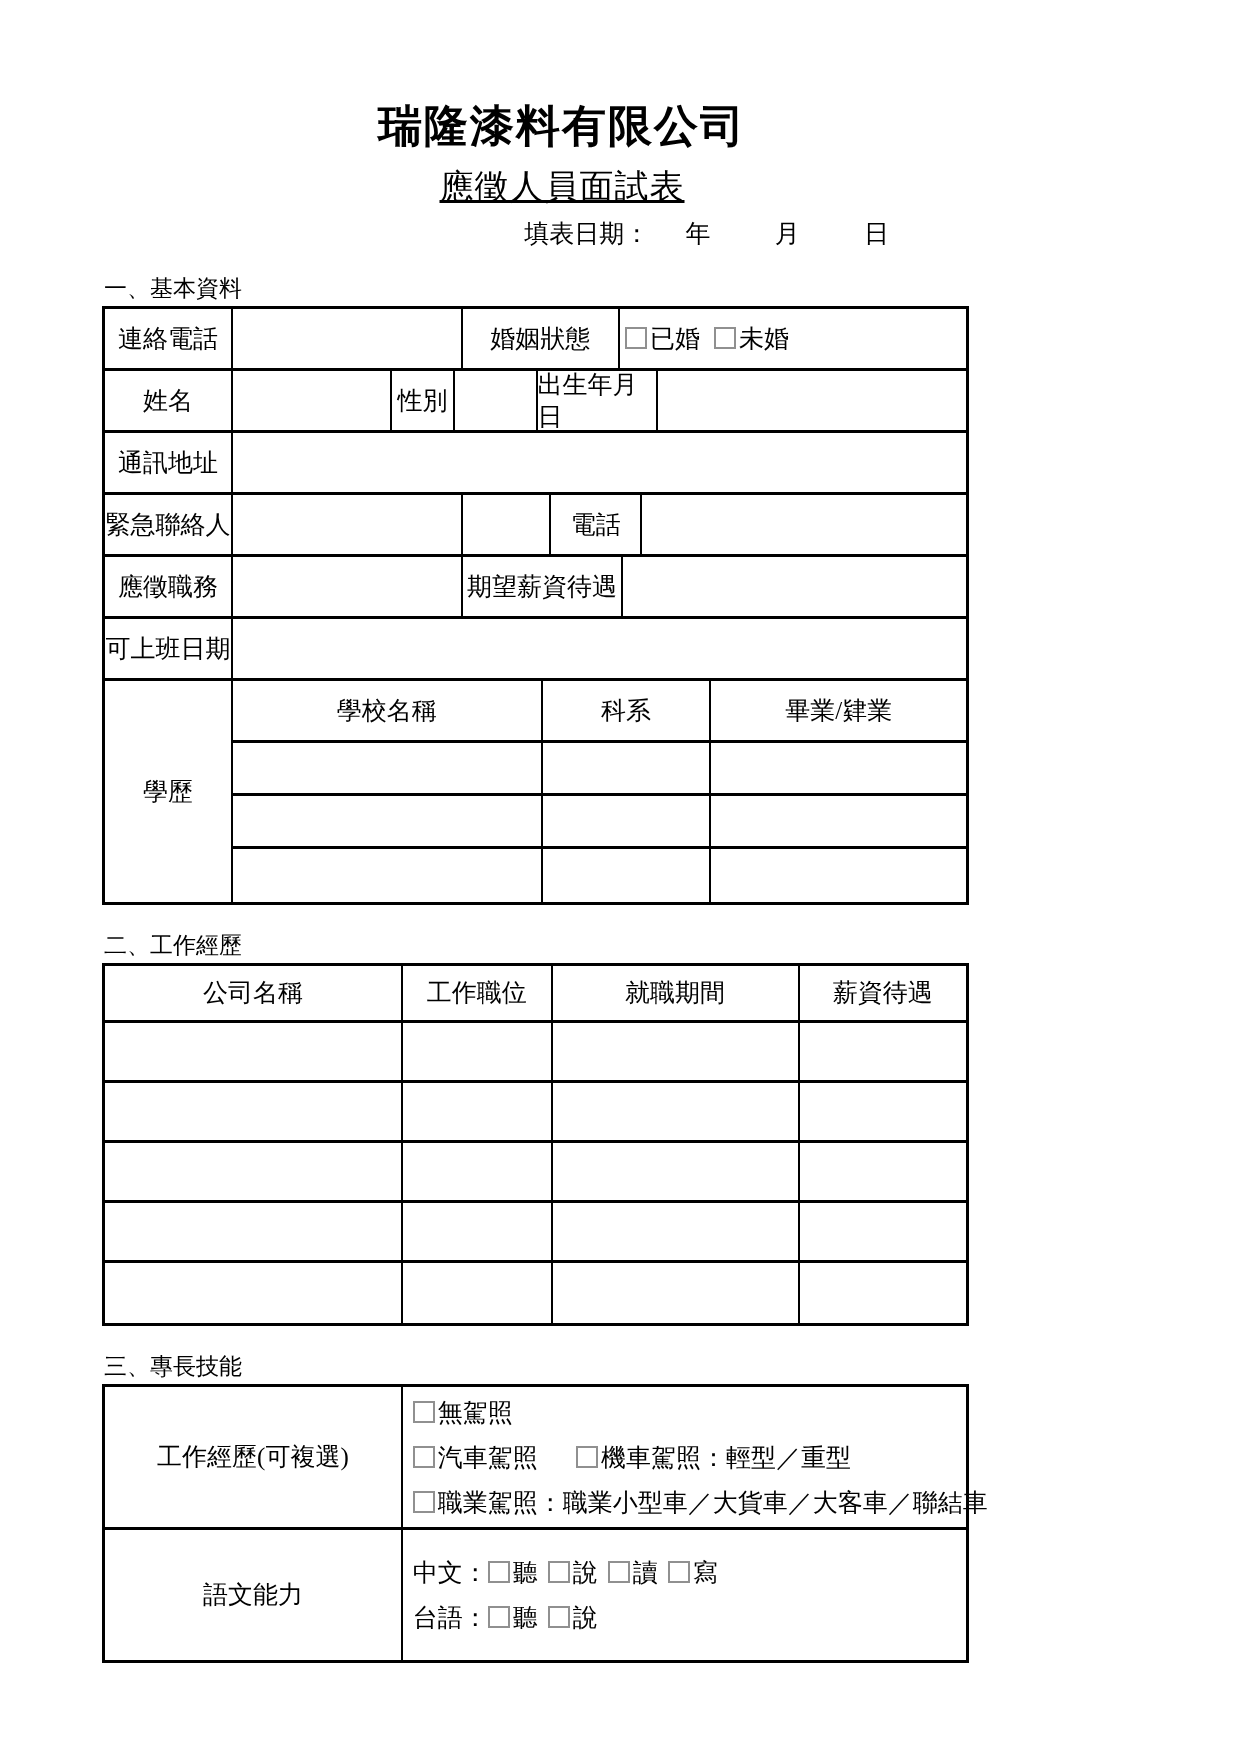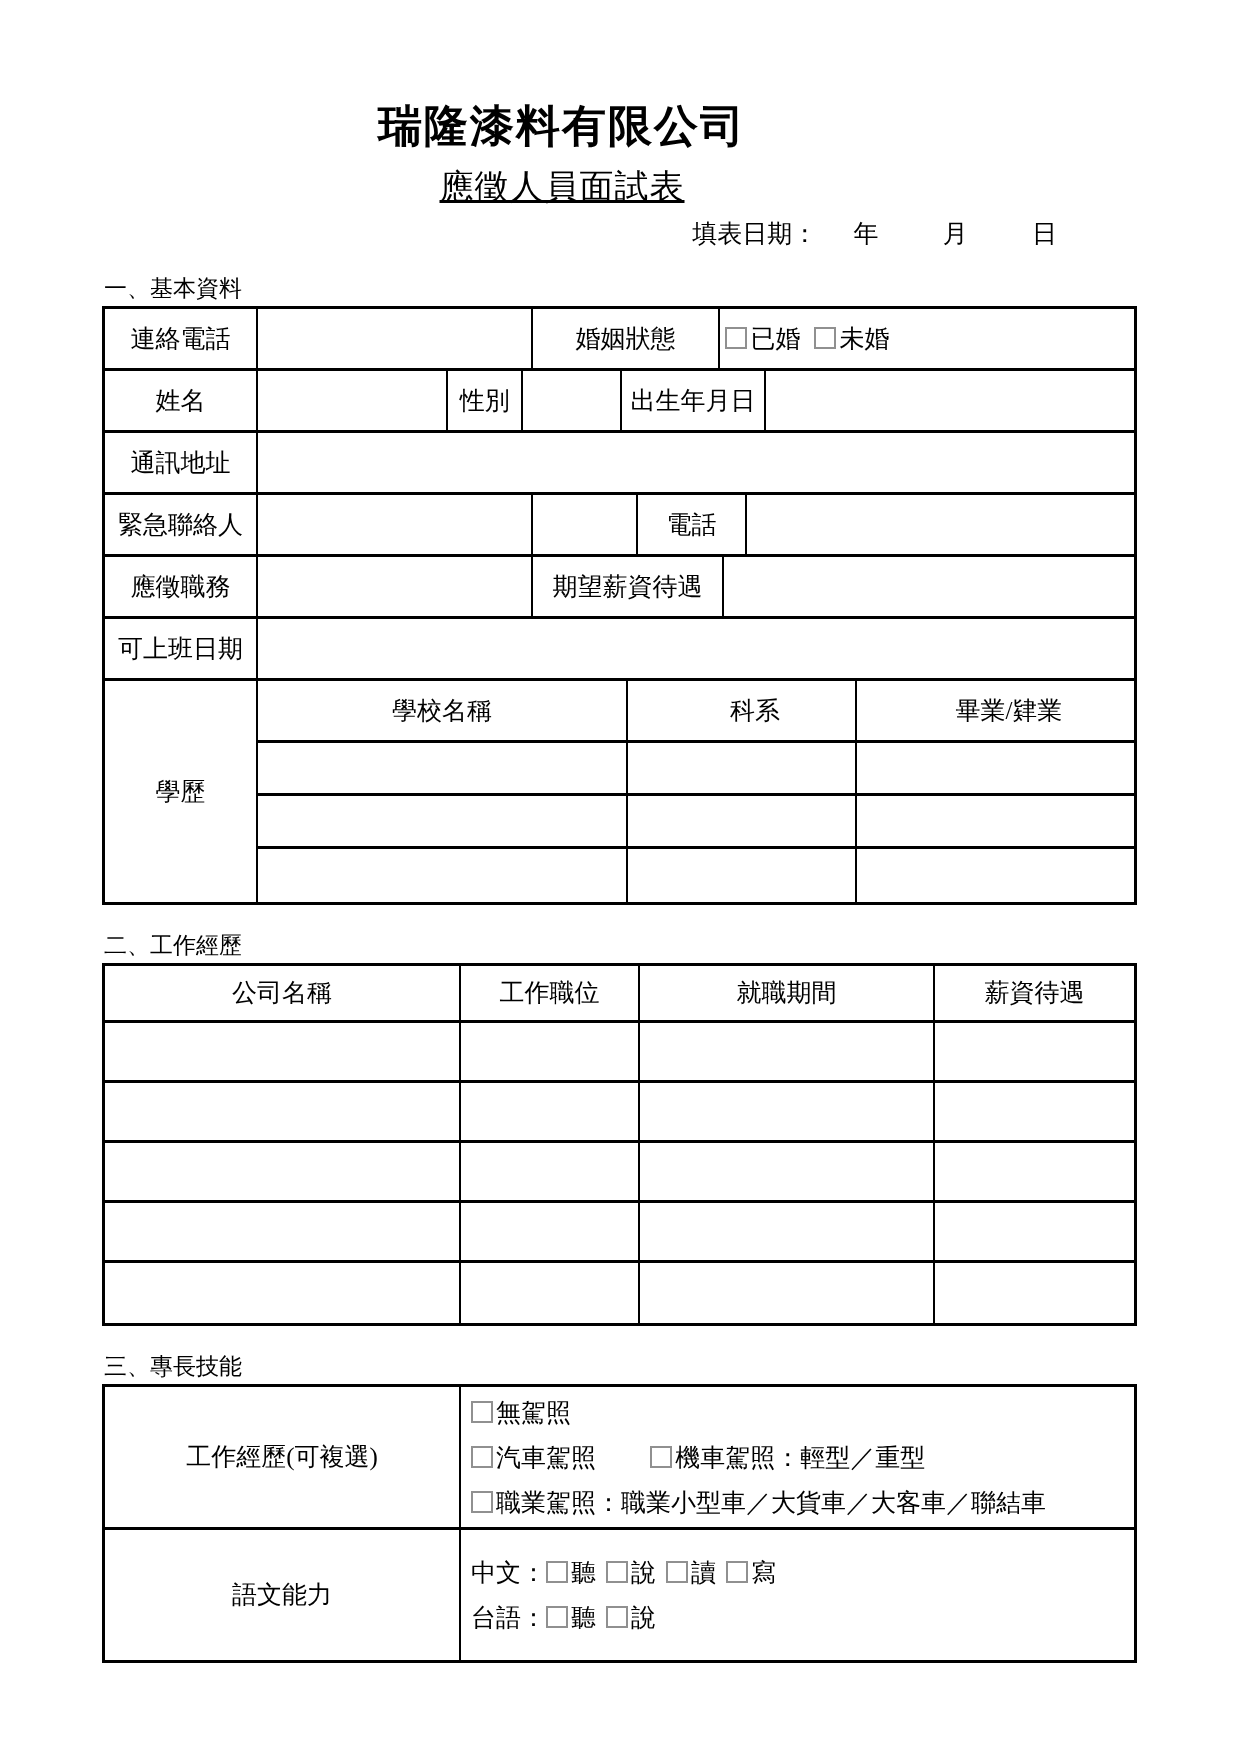--- a/index.html
+++ b/index.html
@@ -3,21 +3,21 @@
 <meta charset="utf-8">
 <style>
   * { box-sizing: border-box; margin: 0; padding: 0; }
   html, body { background: #ffffff; }
   body {
     width: 1240px; height: 1754px; margin: 0 auto;
     color: #000;
     font-family: "Liberation Serif", "DejaVu Serif", serif;
     overflow: hidden;
   }
-  .content { margin-left: 102px; width: 1035px; }
+  .content { margin-left: 102px; width: 867px; }
 
   
   .title-area { width: 920px; text-align: center; padding-top: 98px; }
   .company-title { font-size: 44px; font-weight: bold; letter-spacing: 2px; line-height: 58px; }
   .form-title { font-size: 34px; font-weight: normal; letter-spacing: 1px; line-height: 46px; margin-top: 8px; text-decoration: underline; }
 
   
   .date-line { margin-top: 8px; text-align: right; padding-right: 80px; font-size: 25px; line-height: 32px; }
   .date-line .unit-year  { margin-left: 30px; }
   .date-line .unit-month { margin-left: 58px; }
@@ -53,38 +53,38 @@
   .w-r1-bir  { width: 14.01%; flex: none; }
   .w-in-wide { width: 26.67%; flex: none; }
   .w-mid     { width: 18.65%; flex: none; }
   .w-marital { width: 18.26%; flex: none; }
   .w-r4-in2  { width: 10.24%; flex: none; }
   .w-r4-tel  { width: 10.63%; flex: none; }
   .grow      { flex: 1; }
 
   
   .edu-right { flex: 1; display: flex; flex-direction: column; }
-  .edu-right .trow { border-bottom: 3px solid #000; gap: 27px; }
+  .edu-right .trow { border-bottom: 3px solid #000; }
   .w-edu-school { width: 42.23%; flex: none; }
   .w-edu-dept   { width: 23.04%; flex: none; text-align: right; }
 
   
   .w-company  { width: 34.59%; flex: none; }
   .w-position { width: 17.39%; flex: none; }
   .w-period   { width: 28.70%; flex: none; }
 
   
   .w-skill-label { width: 34.59%; flex: none; }
   .skill-content {
     flex: 1; display: flex; flex-direction: column;
     align-items: flex-start; justify-content: center;
     padding-left: 10px; font-size: 25px;
   }
   .skill-line { line-height: 45px; white-space: nowrap; }
-  .opt-gap { margin-left: 48px; }
+  .opt-gap { margin-left: 32px; }
   .opt-sm  { margin-right: 10px; }
 
   
   .cb {
     display: inline-block; width: 22px; height: 22px;
     border: 2px solid #909090; background: #fff;
     vertical-align: -2px; margin-right: 3px;
   }
 </style>
 </head>

